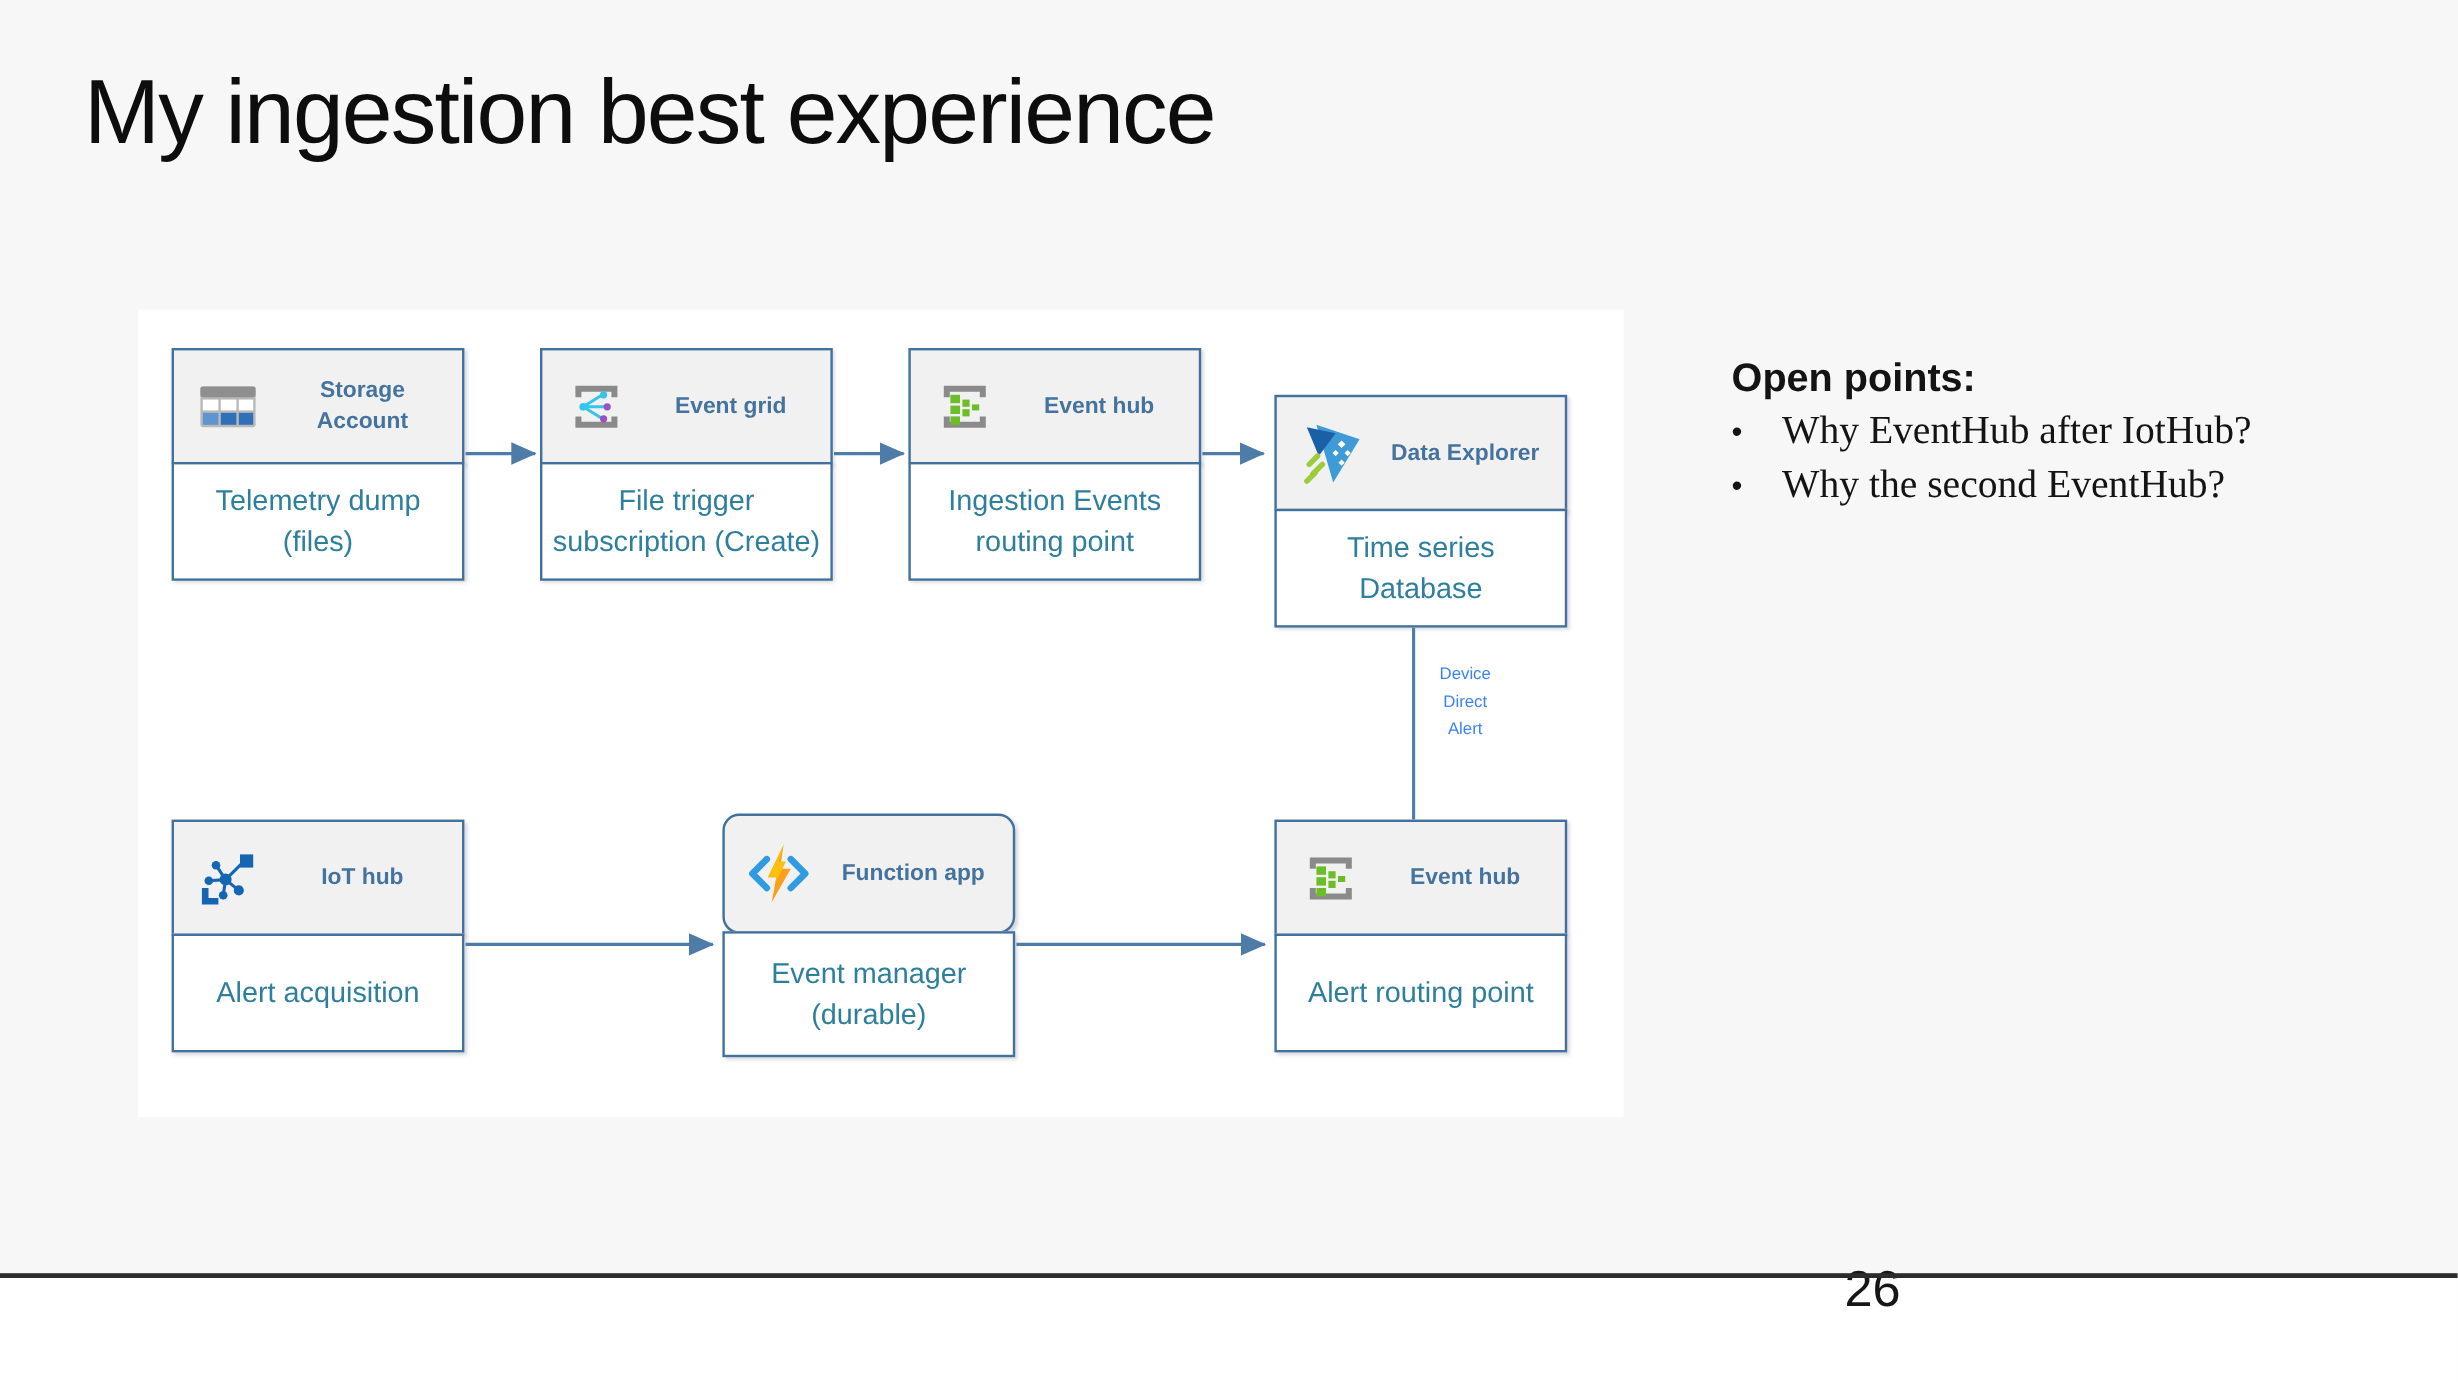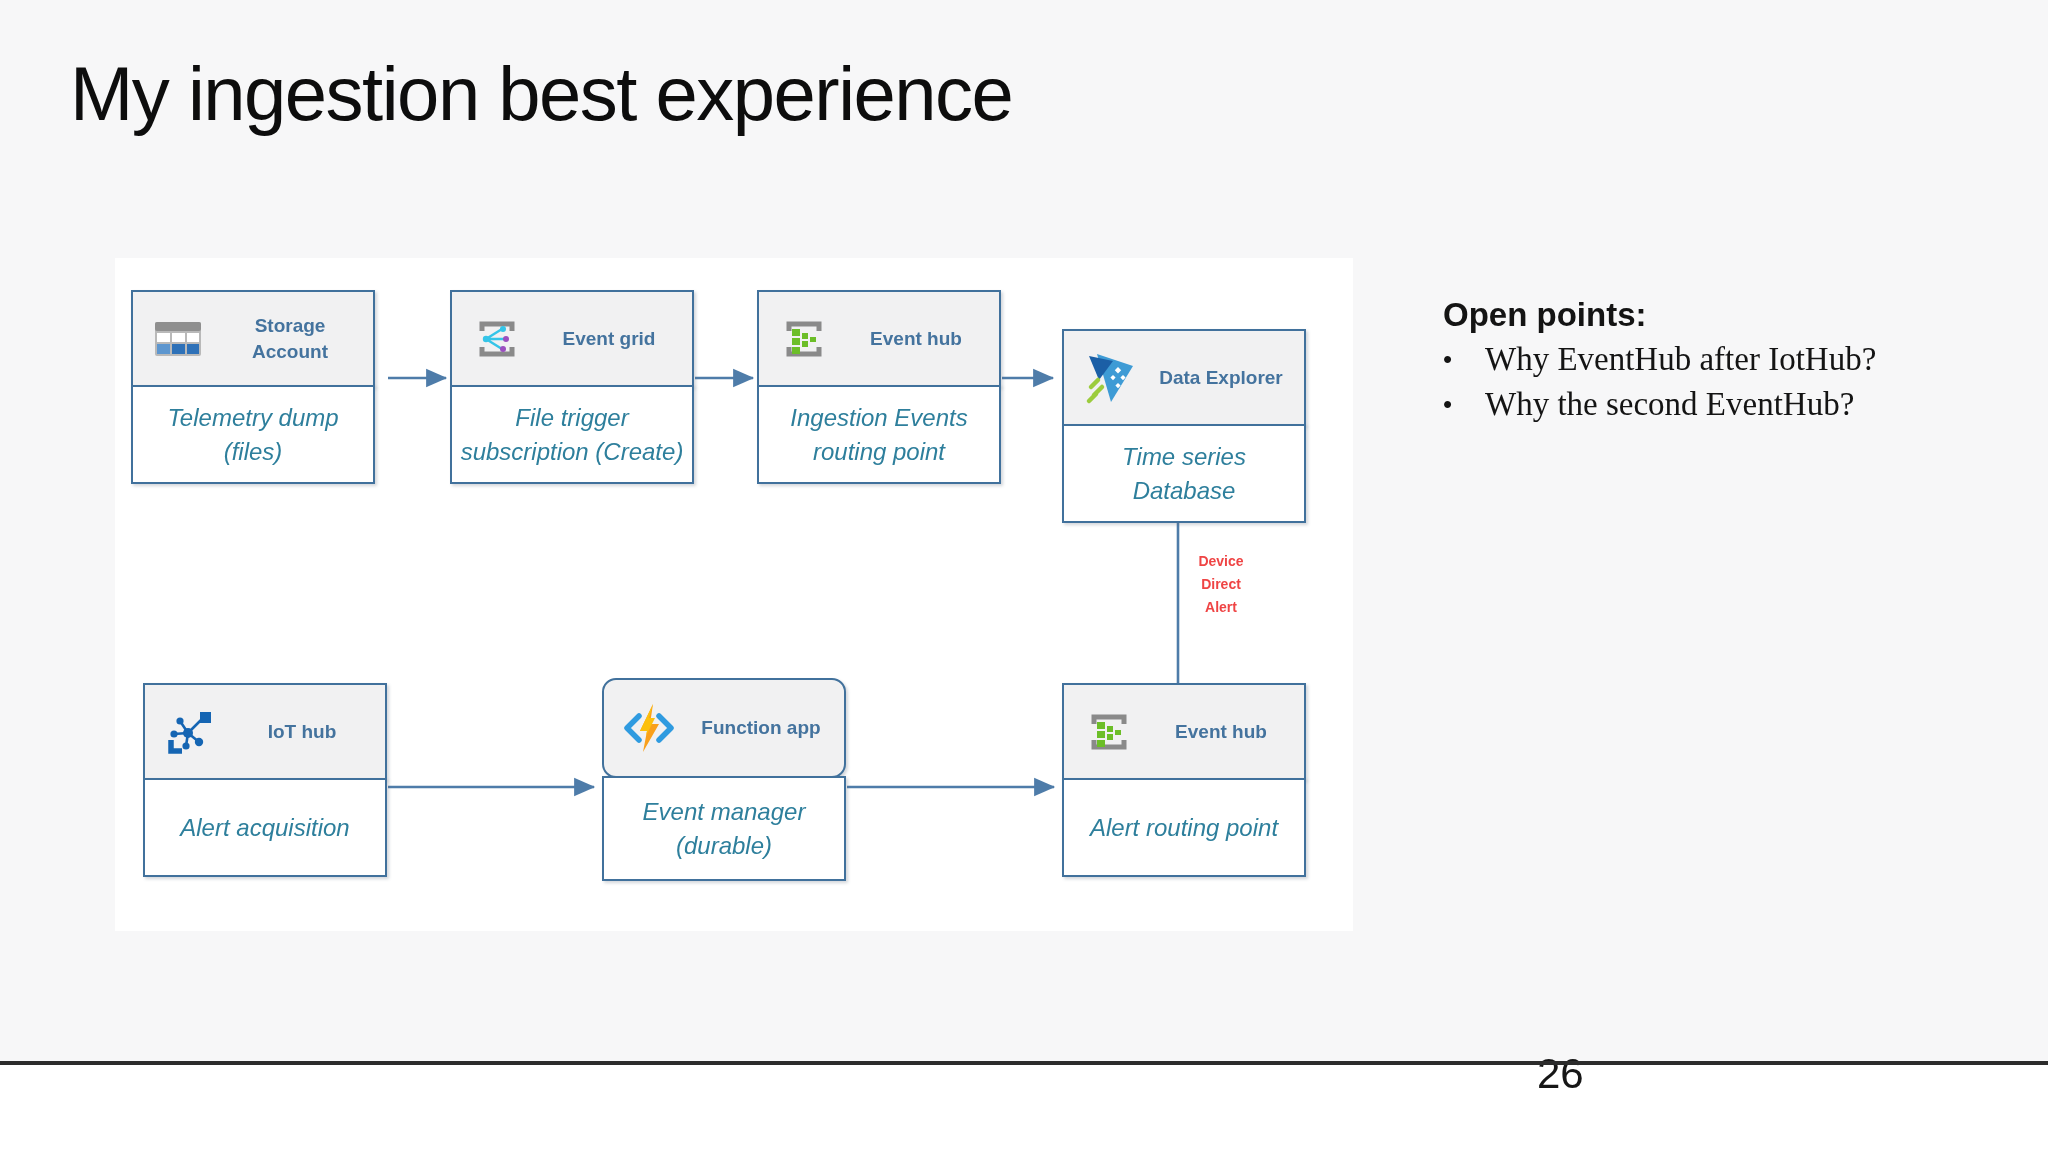--- a/index.html
+++ b/index.html
@@ -7,27 +7,27 @@
   .slide{position:relative;width:2048px;height:1065px;background:#f7f7f8;}
   .slide-title{position:absolute;left:70px;top:50px;margin:0;font-size:76px;font-weight:300;
     color:#0d0d0d;letter-spacing:-1.5px;line-height:1.15;}
   .panel{position:absolute;left:115px;top:258px;width:1238px;height:673px;background:#ffffff;}
   .connectors{position:absolute;left:0;top:0;width:1238px;height:673px;}
   .node{position:absolute;width:244px;}
   .node-header{height:97px;background:#f1f1f2;border:2px solid #41719c;box-sizing:border-box;
     display:flex;align-items:center;box-shadow:2px 2px 3px rgba(100,110,125,0.28);}
   .node-body{height:99px;background:#ffffff;border:2px solid #41719c;box-sizing:border-box;margin-top:-2px;
     display:flex;align-items:center;justify-content:center;text-align:center;
-    box-shadow:2px 2px 3px rgba(100,110,125,0.28);font-style:italic;}
+    box-shadow:2px 2px 3px rgba(100,110,125,0.28);}
   .icon{width:90px;display:flex;align-items:center;justify-content:center;flex:0 0 90px;}
   .service{flex:1;text-align:center;padding-right:16px;font-weight:700;font-size:19px;color:#44739e;
     white-space:pre-line;line-height:1.35;}
   .node-label{font-size:24px;color:#2e7f9c;white-space:pre-line;line-height:1.4;padding:0 6px;}
   .edge-label{position:absolute;left:1070px;top:292px;width:72px;text-align:center;font-size:14px;
-    font-weight:700;color:#ef4444;line-height:23px;white-space:pre-line;}
+    font-weight:400;color:#3b82f6;line-height:23px;white-space:pre-line;}
   .open-points{position:absolute;left:1443px;top:292px;width:590px;color:#141414;}
   .op-heading{font-size:33px;line-height:45px;font-weight:bold;}
   .op-row{display:flex;font-size:33px;line-height:45px;}
   .op-bullet{flex:0 0 42px;font-size:26px;line-height:45px;}
   .op-text{flex:1;font-family:Liberation Serif, serif;}
   .page-number{position:absolute;left:1537px;top:1050px;font-size:42px;color:#161616;}
   .bottom-bar{position:absolute;left:0;bottom:0;width:2048px;height:4px;background:#2c2c2c;}
 </style>
 </head>
 <body>
@@ -45,21 +45,21 @@
         </marker>
       </defs>
       <line x1="273" y1="120" x2="331" y2="120" stroke="#4e7ca9" stroke-width="2.6" marker-end="url(#arrow)"></line>
       <line x1="580" y1="120" x2="638" y2="120" stroke="#4e7ca9" stroke-width="2.6" marker-end="url(#arrow)"></line>
       <line x1="887" y1="120" x2="938" y2="120" stroke="#4e7ca9" stroke-width="2.6" marker-end="url(#arrow)"></line>
       <line x1="273" y1="529" x2="479" y2="529" stroke="#4e7ca9" stroke-width="2.6" marker-end="url(#arrow)"></line>
       <line x1="732" y1="529" x2="939" y2="529" stroke="#4e7ca9" stroke-width="2.6" marker-end="url(#arrow)"></line>
       <line x1="1063" y1="425" x2="1063" y2="240" stroke="#4e7ca9" stroke-width="2.6" marker-end="url(#arrow)"></line>
     </svg>
 
-    <div class="node" style="left:16px;top:32px;border-radius:32px;">
+    <div class="node" style="left:28px;top:32px;border-radius:32px;">
       <div class="node-header">
         <span class="icon">
           <svg width="56" height="56" viewBox="0 0 56 56">
             <rect x="5" y="11" width="46" height="34" rx="2" fill="#b9b9b9"></rect>
             <rect x="5" y="11" width="46" height="9" rx="2" fill="#8f8f8f"></rect>
             <rect x="7" y="22" width="13" height="9" fill="#ffffff"></rect>
             <rect x="22" y="22" width="13" height="9" fill="#ffffff"></rect>
             <rect x="37" y="22" width="12" height="9" fill="#ffffff"></rect>
             <rect x="7" y="33" width="13" height="10" fill="#5d96cf"></rect>
             <rect x="22" y="33" width="13" height="10" fill="#2e71b8"></rect>

